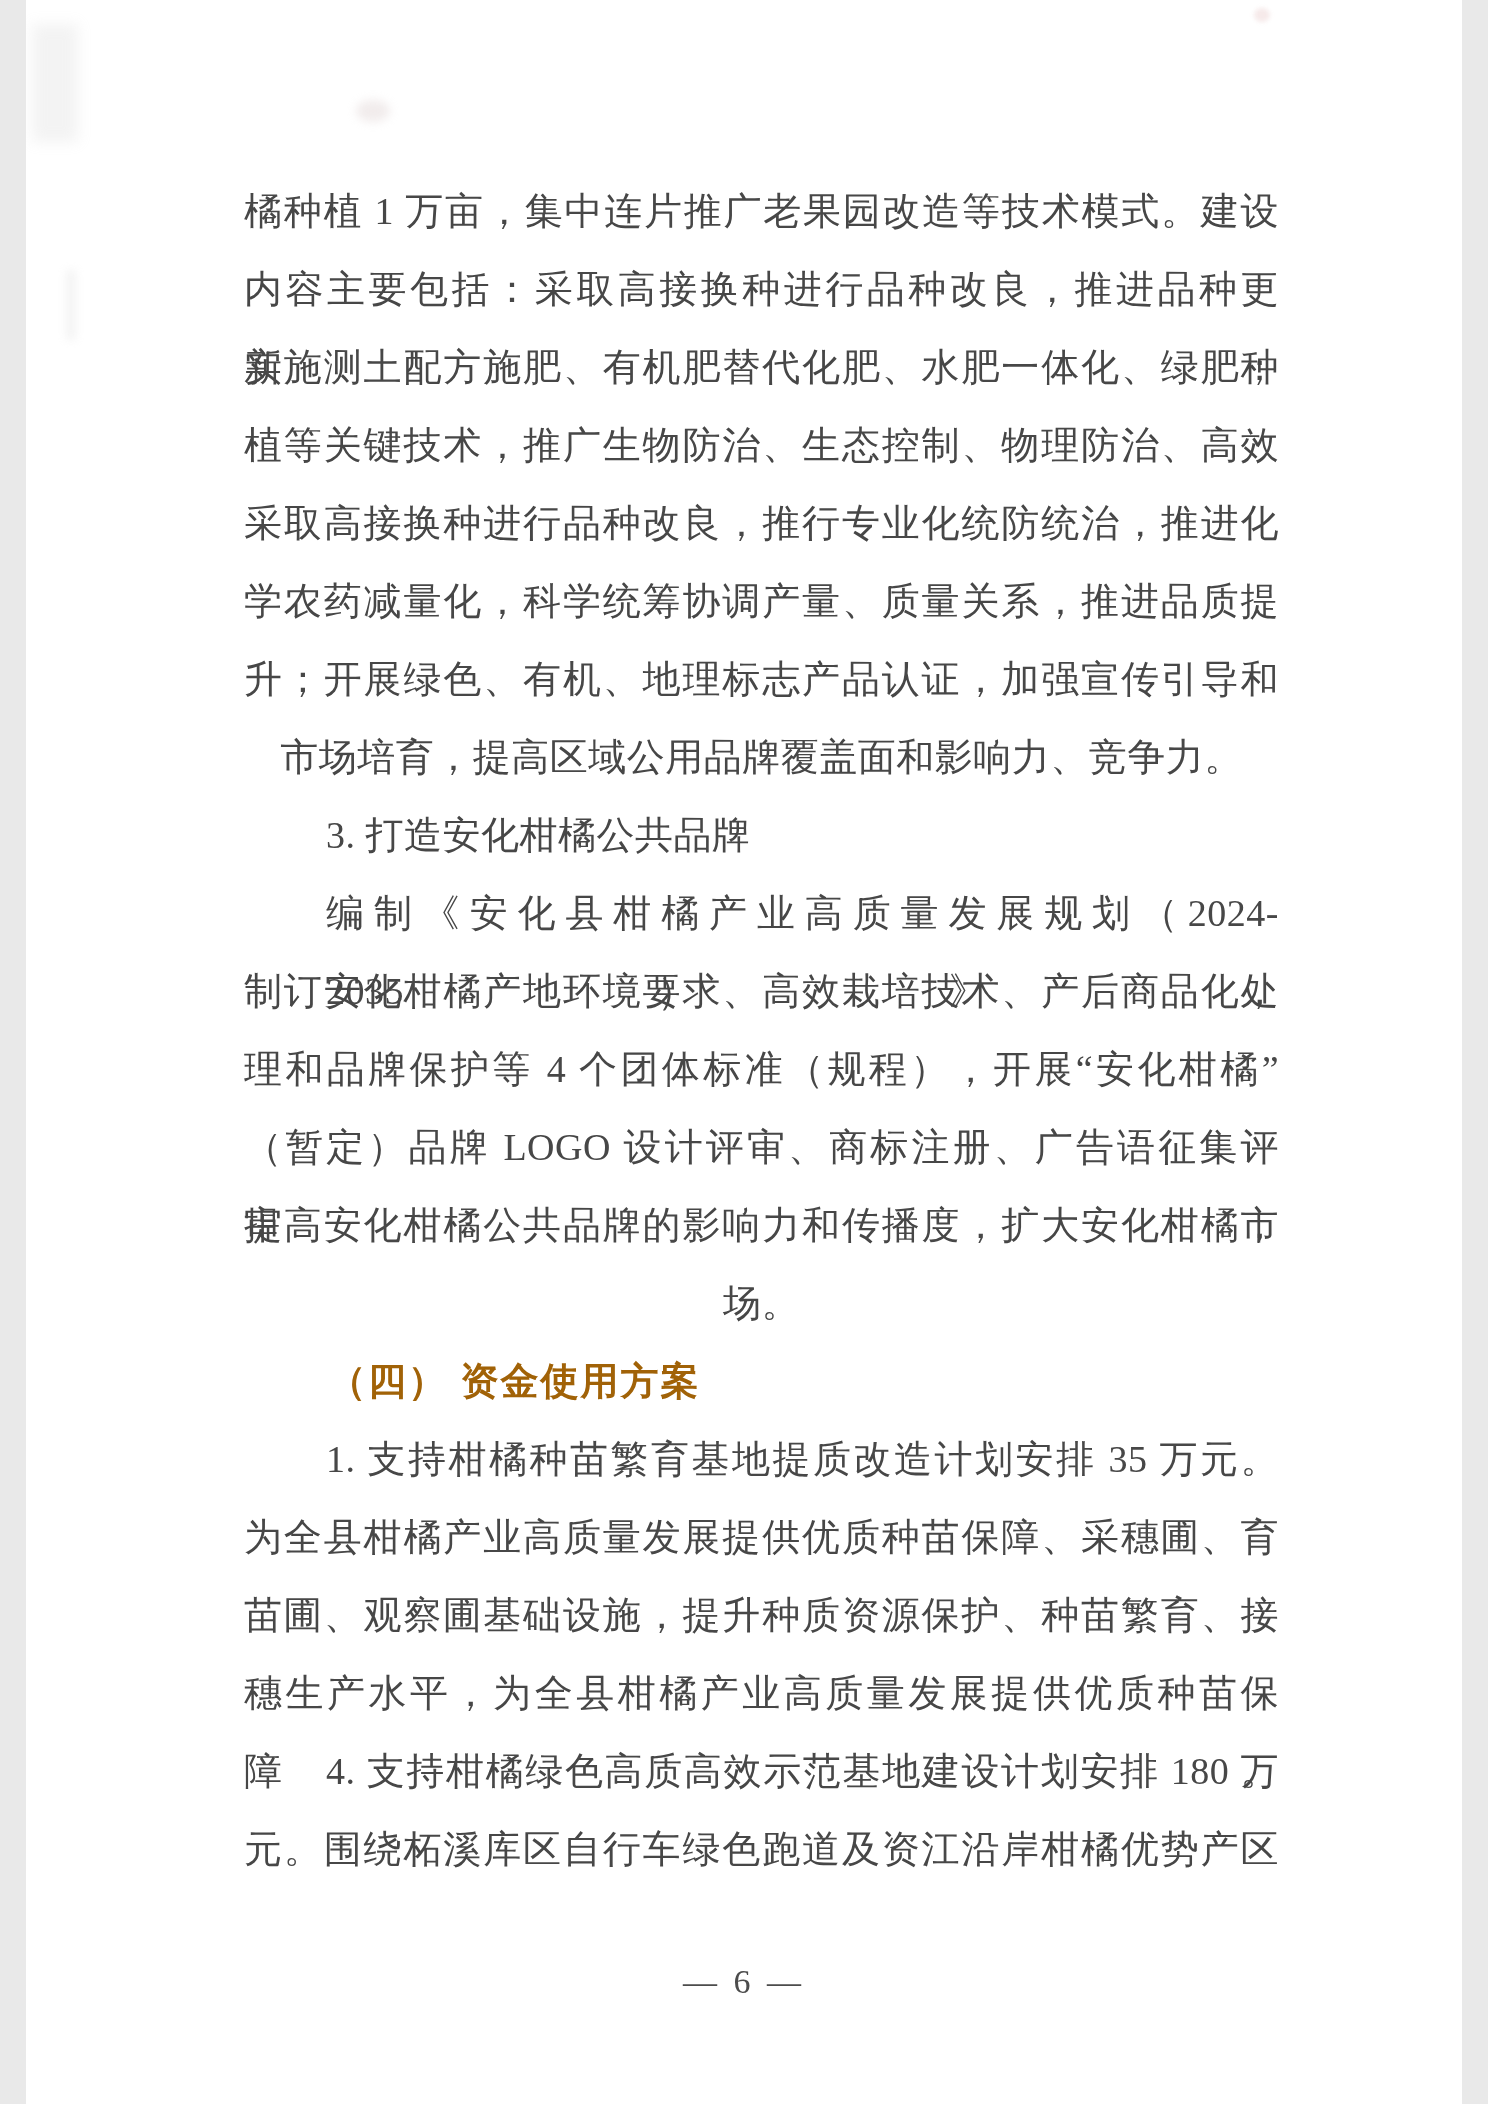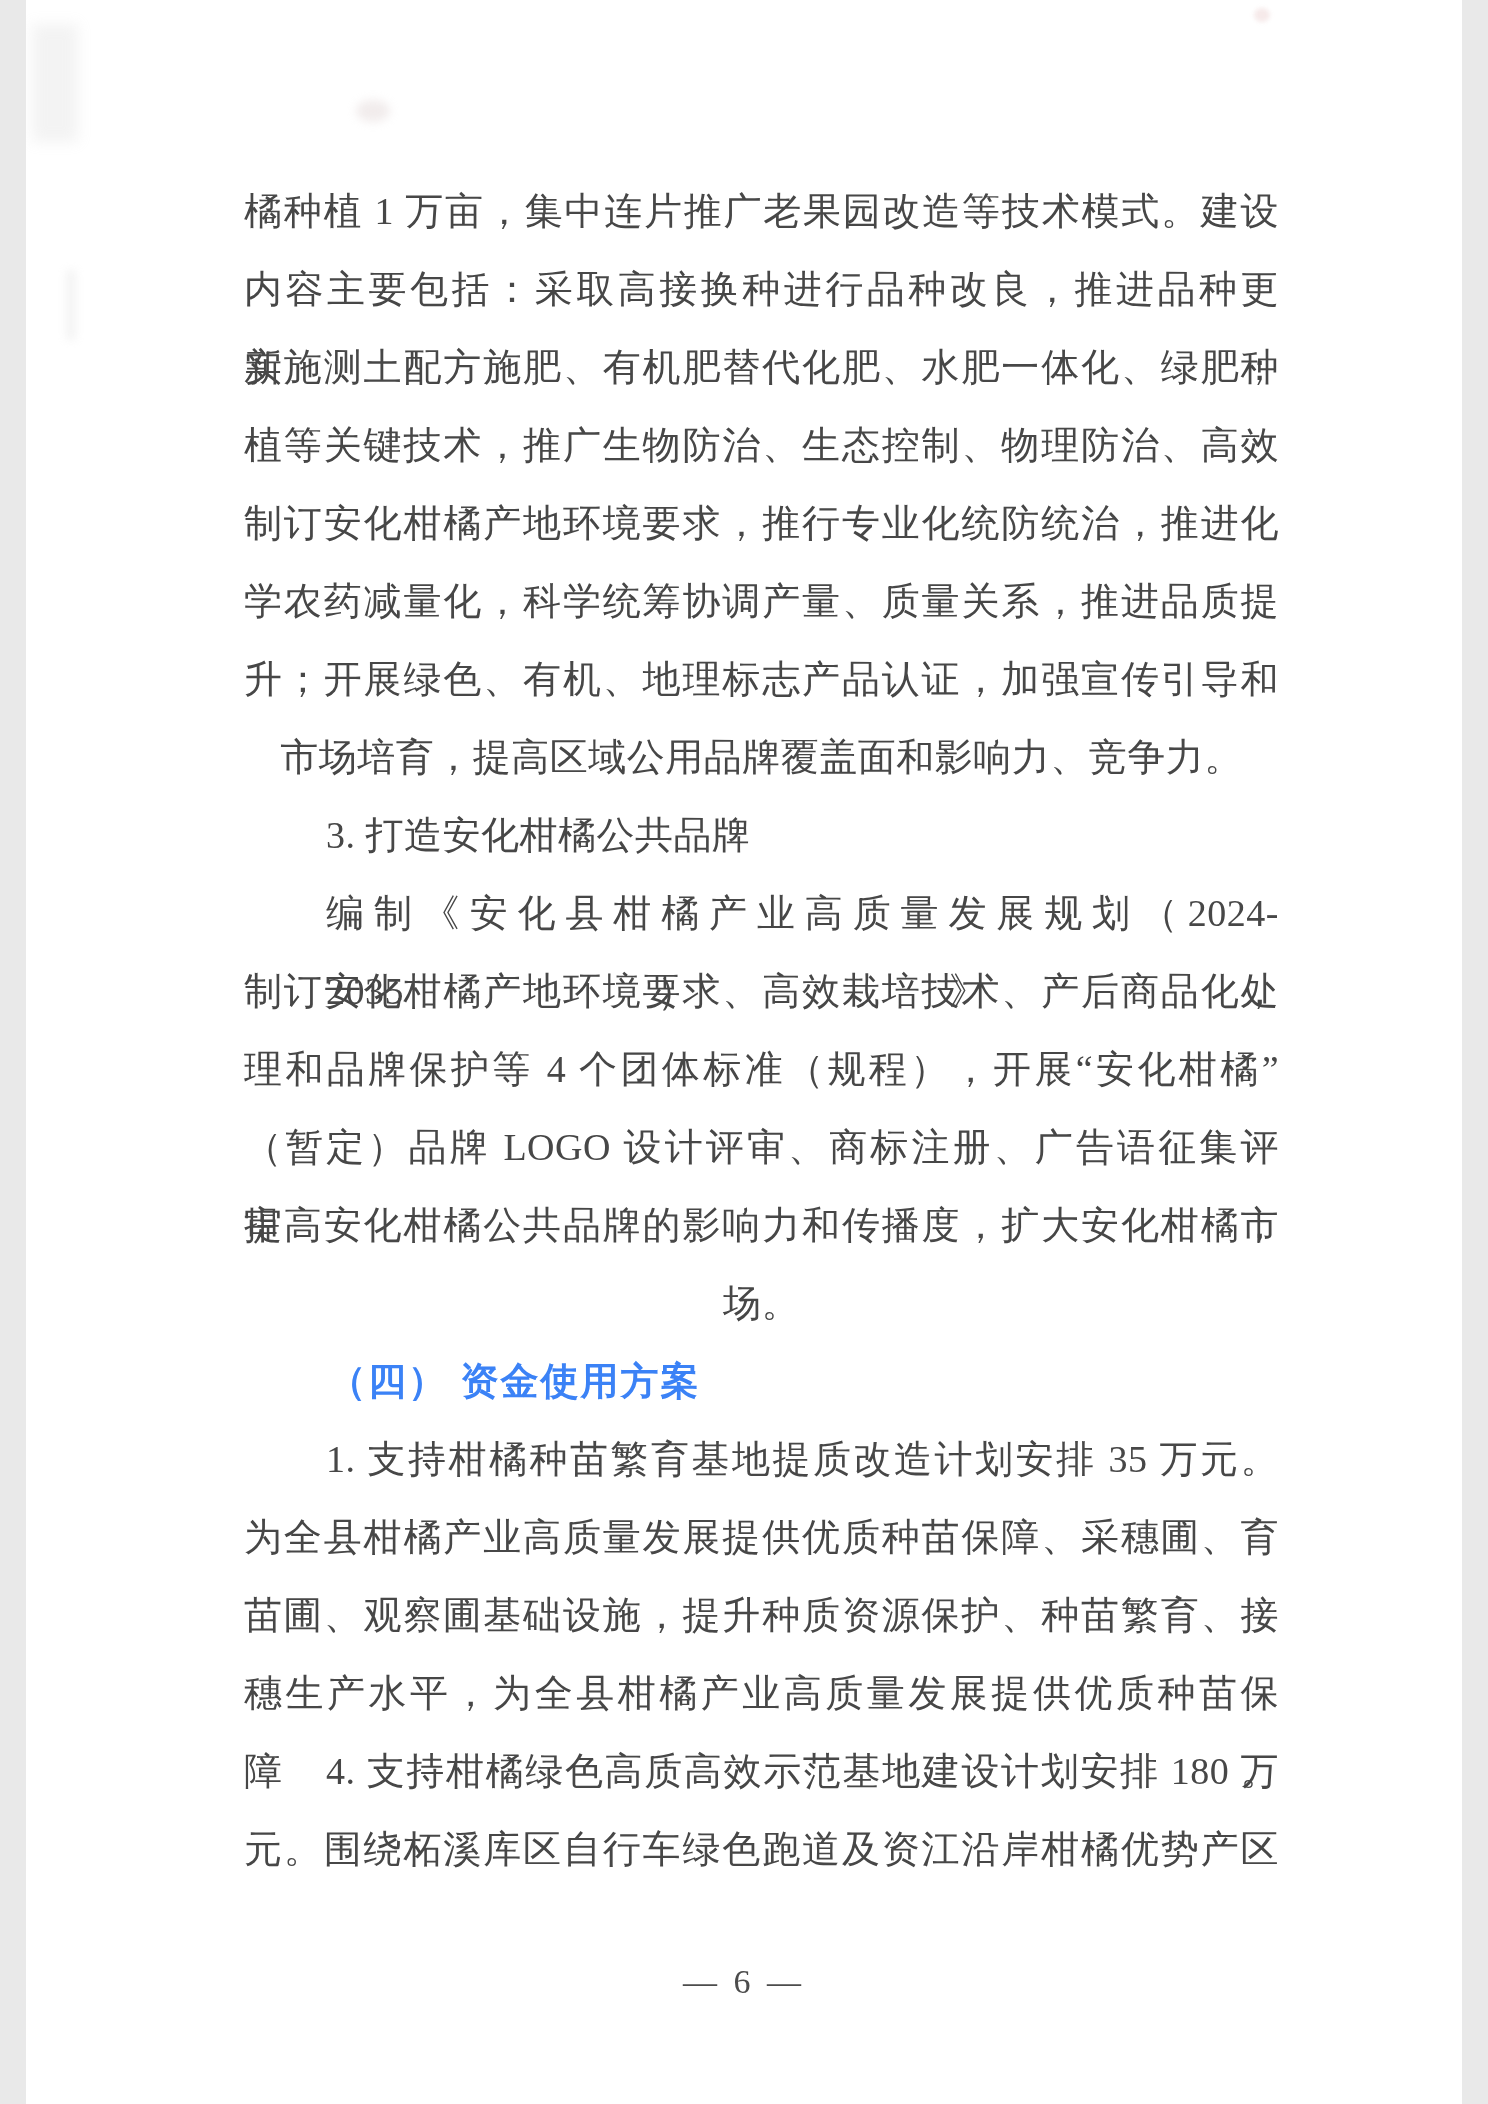--- a/index.html
+++ b/index.html
@@ -23,21 +23,21 @@
     letter-spacing: 0.5px;
   }
   .line { height: 78px; white-space: normal; }
   .justified { text-align: justify; text-justify: inter-character; text-align-last: justify; }
   .indent-justified { padding-left: 82px; text-align: justify; text-justify: inter-character; text-align-last: justify; }
   .indent { padding-left: 82px; }
   .plain { text-align: center; }
   .heading {
     padding-left: 84px;
     font-weight: 700;
-    color: #3b82f6;
+    color: #a16207;
     font-family: "Liberation Sans", "DejaVu Sans", sans-serif;
     letter-spacing: 2px;
   }
   .page-number {
     position: absolute;
     top: 1958px;
     left: 0;
     width: 100%;
     text-align: center;
     font-size: 34px;
@@ -66,21 +66,21 @@
   <div class="artifact a2"></div>
   <div class="artifact a3"></div>
   <div class="artifact a4"></div>
   <div class="artifact a5"></div>
 
   <div class="doc-body">
       <div class="line justified">橘种植 1 万亩，集中连片推广老果园改造等技术模式。建设</div>
       <div class="line justified">内容主要包括：采取高接换种进行品种改良，推进品种更新；</div>
       <div class="line justified">实施测土配方施肥、有机肥替代化肥、水肥一体化、绿肥种</div>
       <div class="line justified">植等关键技术，推广生物防治、生态控制、物理防治、高效</div>
-      <div class="line justified">制订安化柑橘产地环境要求，推行专业化统防统治，推进化</div>
+      <div class="line justified">采取高接换种进行品种改良，推行专业化统防统治，推进化</div>
       <div class="line justified">学农药减量化，科学统筹协调产量、质量关系，推进品质提</div>
       <div class="line justified">升；开展绿色、有机、地理标志产品认证，加强宣传引导和</div>
       <div class="line plain">市场培育，提高区域公用品牌覆盖面和影响力、竞争力。</div>
       <div class="line indent">3. 打造安化柑橘公共品牌</div>
       <div class="line indent-justified">编制《安化县柑橘产业高质量发展规划（2024-2035）》，</div>
       <div class="line justified">制订安化柑橘产地环境要求、高效栽培技术、产后商品化处</div>
       <div class="line justified">理和品牌保护等 4 个团体标准（规程），开展“安化柑橘”</div>
       <div class="line justified">（暂定）品牌 LOGO 设计评审、商标注册、广告语征集评审，</div>
       <div class="line justified">提高安化柑橘公共品牌的影响力和传播度，扩大安化柑橘市</div>
       <div class="line plain">场。</div>

